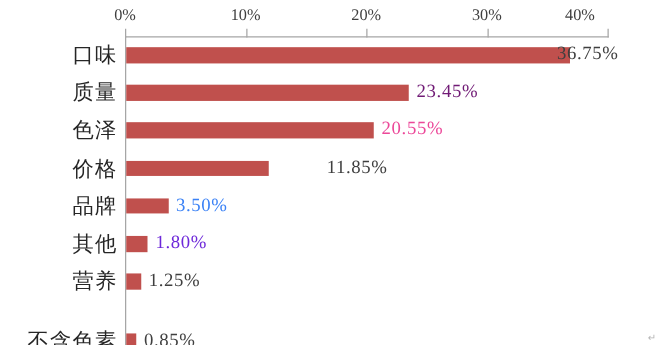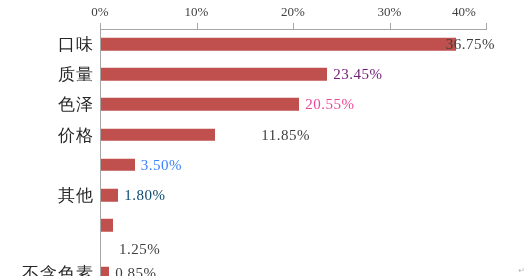--- a/index.html
+++ b/index.html
@@ -157,33 +157,35 @@
       <span class="val-label" style="left: 305.308px; color: #ec4899;">20.55%</span>
     </div>
 
     <div class="row" style="top:90.6px">
       <span class="cat-label">价格</span>
       <span class="bar" style="width: 114.353px; background: rgb(192, 80, 77);"></span>
       <span class="val-label" style="left: 221.352px; color: rgb(63, 63, 63); margin-left: 40px;">11.85%</span>
     </div>
 
     <div class="row" style="top:120.8px">
+      <span class="cat-label">品牌</span>
       <span class="bar" style="width: 33.775px; background: rgb(192, 80, 77);"></span>
       <span class="val-label" style="left: 140.775px; color: #3b82f6;">3.50%</span>
     </div>
 
     <div class="row" style="top:151px">
       <span class="cat-label">其他</span>
       <span class="bar" style="width: 17.37px; background: rgb(192, 80, 77);"></span>
-      <span class="val-label" style="left: 124.37px; color: #0c4a6e;">1.80%</span>
+      <span class="val-label" style="left: 124.37px; color: #6d28d9;">1.80%</span>
     </div>
 
     <div class="row" style="top:181.2px">
+      <span class="cat-label">营养</span>
       <span class="bar" style="width: 12.0625px; background: rgb(192, 80, 77);"></span>
-      <span class="val-label" style="left: 119.062px; color: rgb(63, 63, 63); margin-top: 24px;">1.25%</span>
+      <span class="val-label" style="left: 119.062px; color: rgb(63, 63, 63);">1.25%</span>
     </div>
 
     <div class="row" style="top:229px">
       <span class="cat-label">不含色素</span>
       <span class="bar" style="width: 8.2025px; background: rgb(192, 80, 77);"></span>
       <span class="val-label" style="left: 115.203px; color: #404040;">0.85%</span>
     </div>
 
   </div>
 

